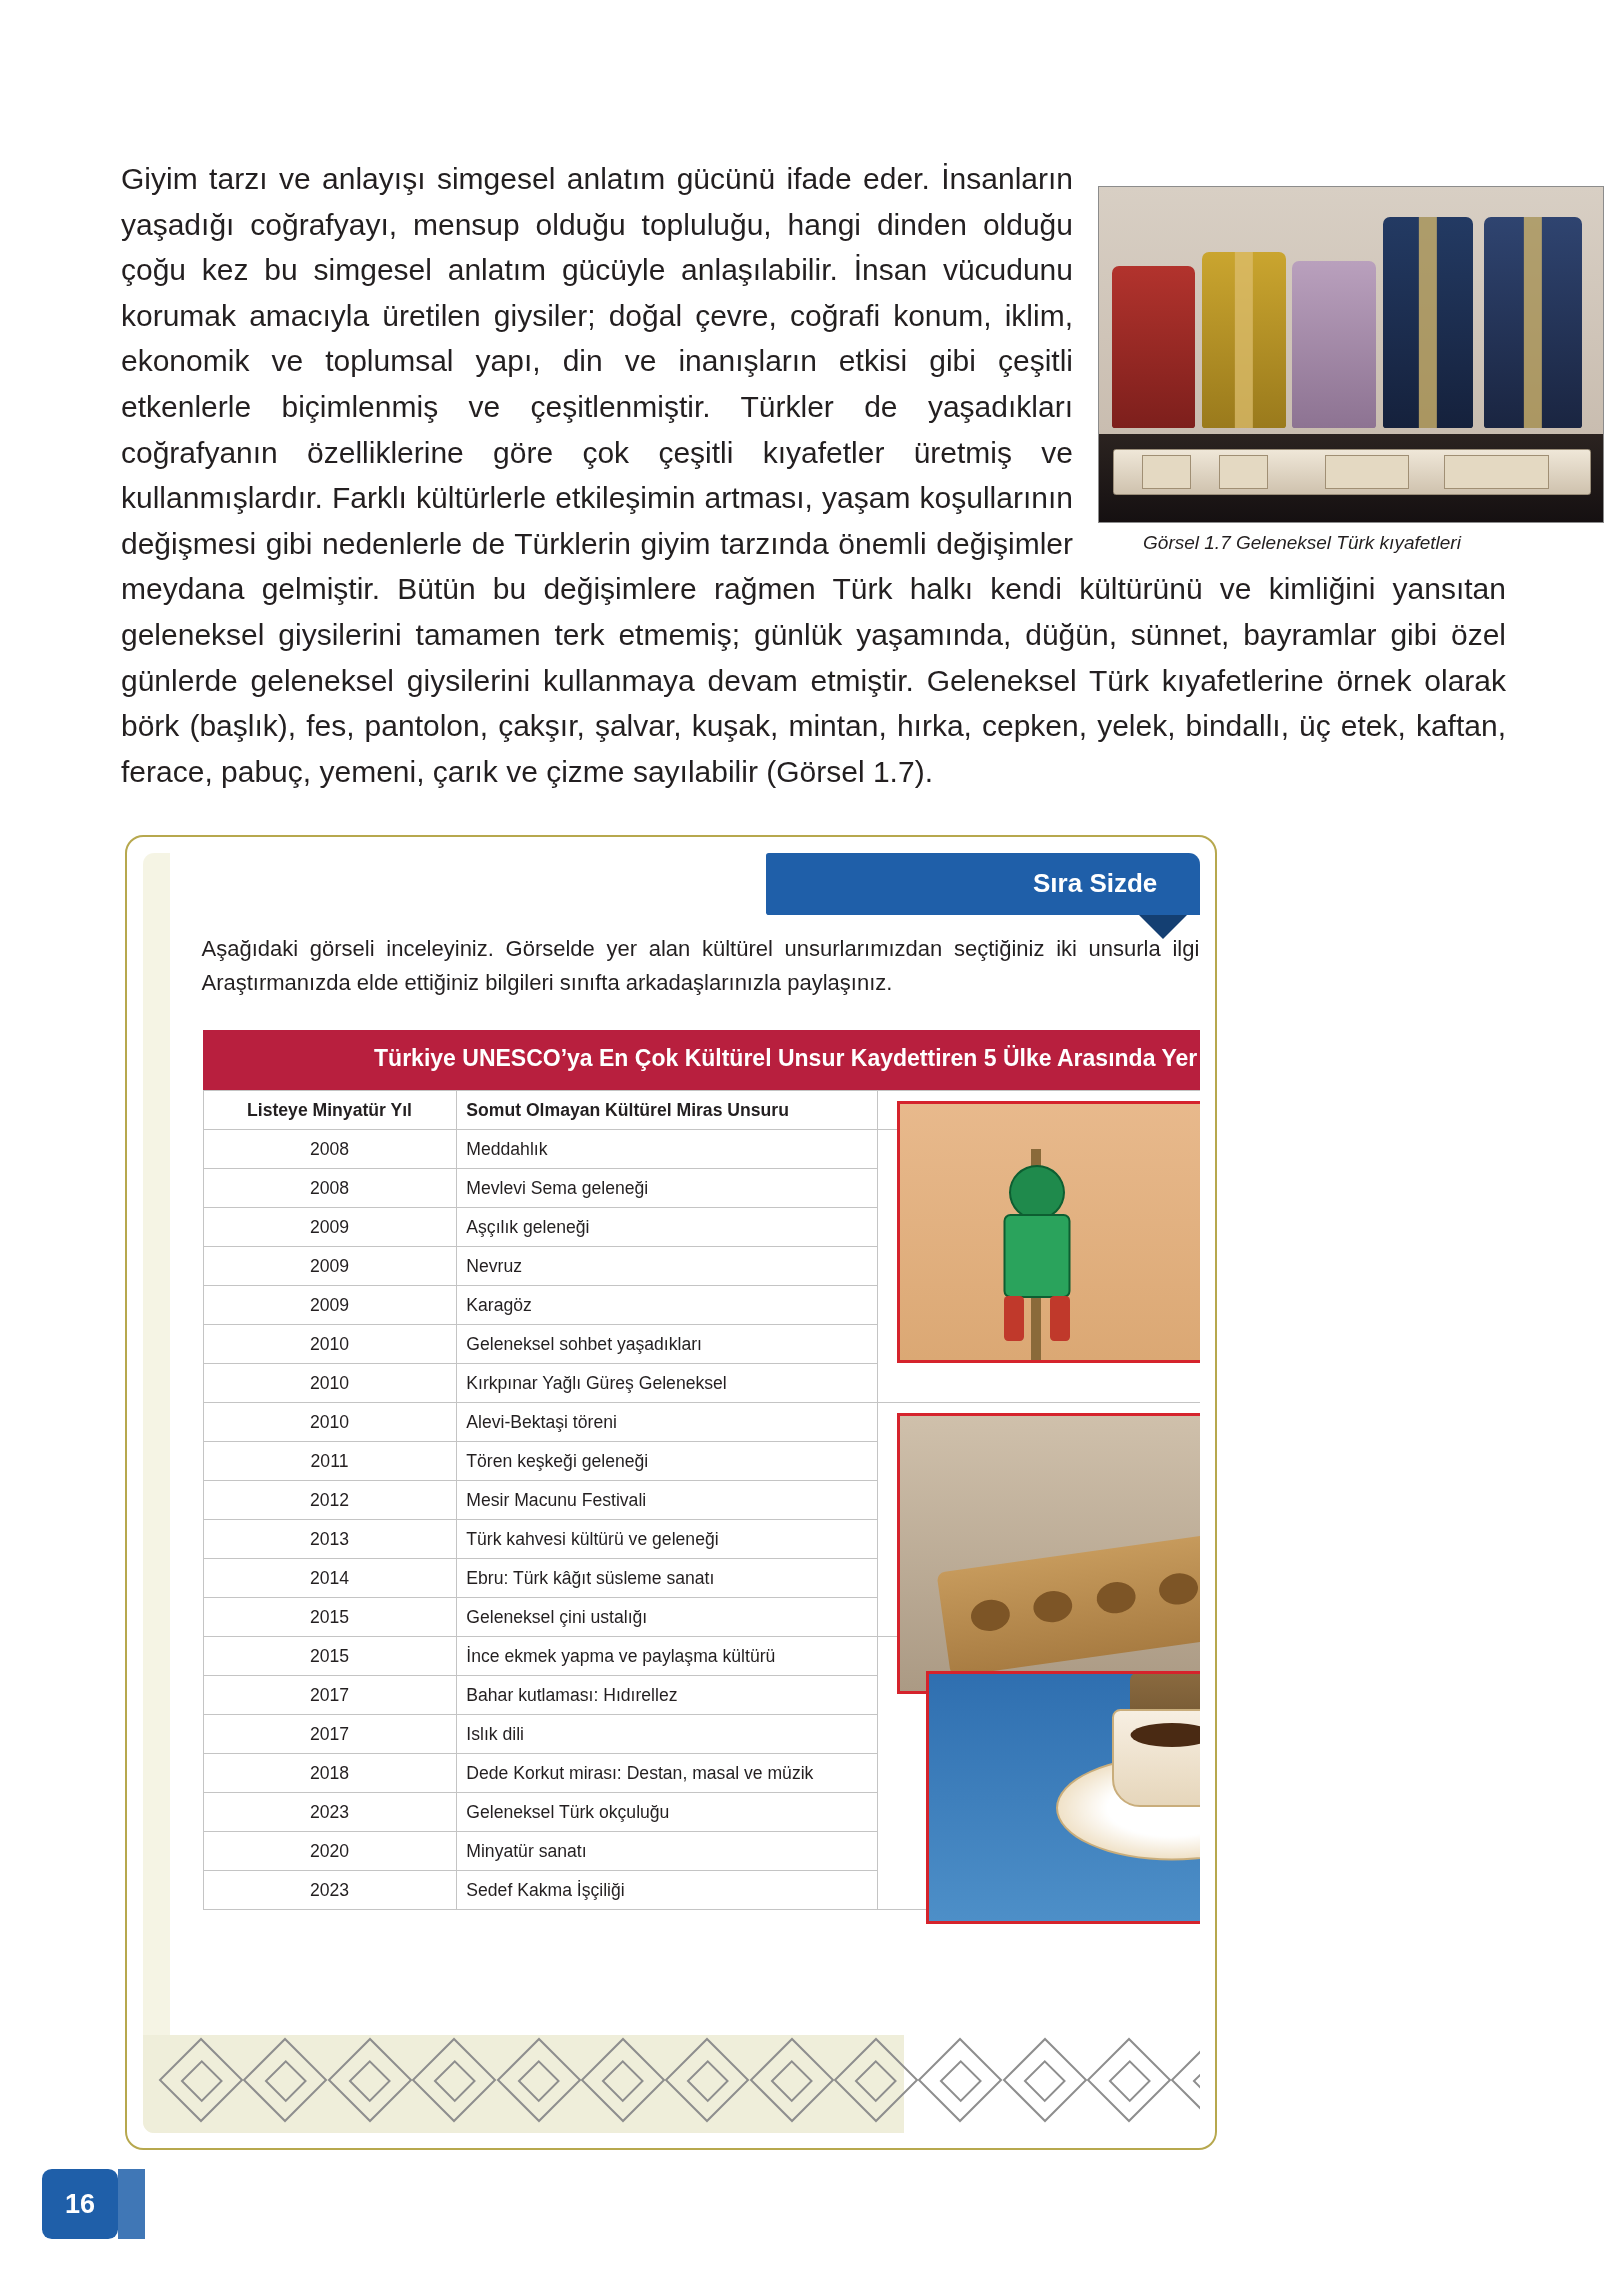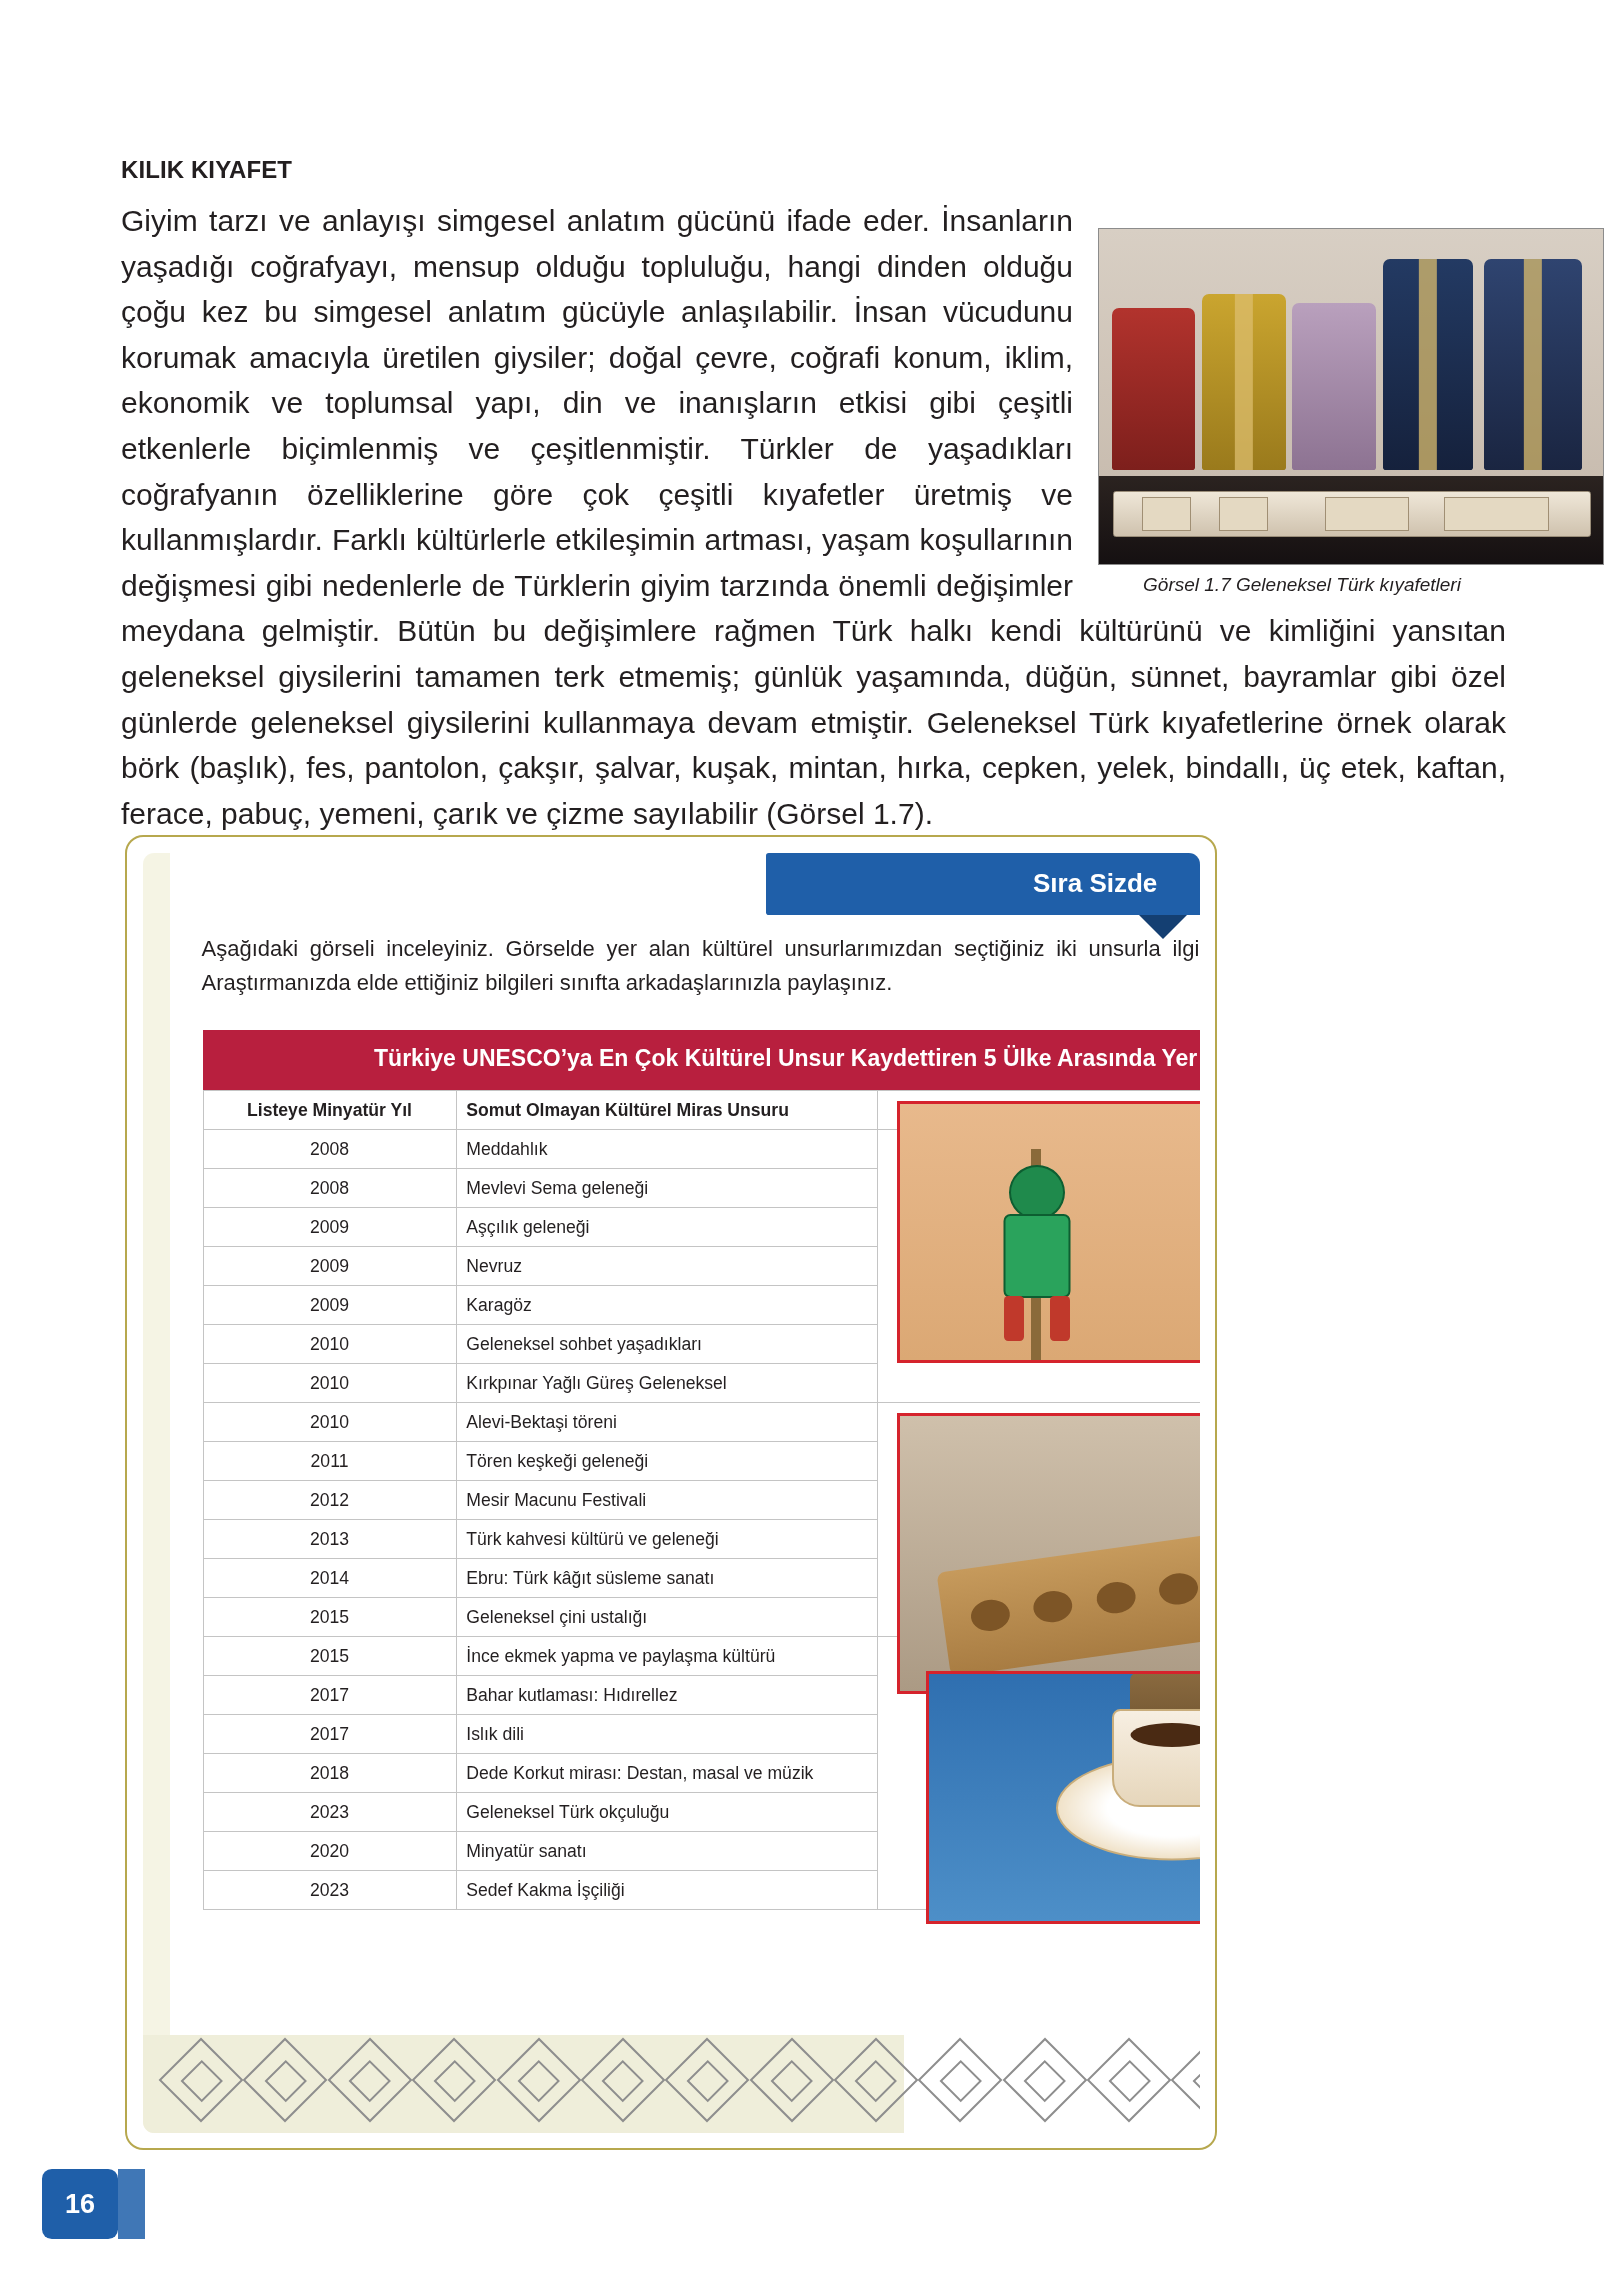--- a/index.html
+++ b/index.html
@@ -256,21 +256,20 @@
     position:absolute; left: 118px; top: 2169px; width: 27px; height: 70px;
     background: #1f5fa9; opacity: .85;
   }
 </style>
 </head>
 <body>
 
 <div class="page">
 
   <div class="article">
-    <div class="section-title">KILIK KIYAFET</div>
 
     <div class="float-figure">
       <div class="figure-img">
         <div class="case-bg">
           <div class="case-wall"></div>
           <div class="case-floor"></div>
         </div>
         <div class="garment g1"></div>
         <div class="garment g2">
             <span class="g-trim"></span>

